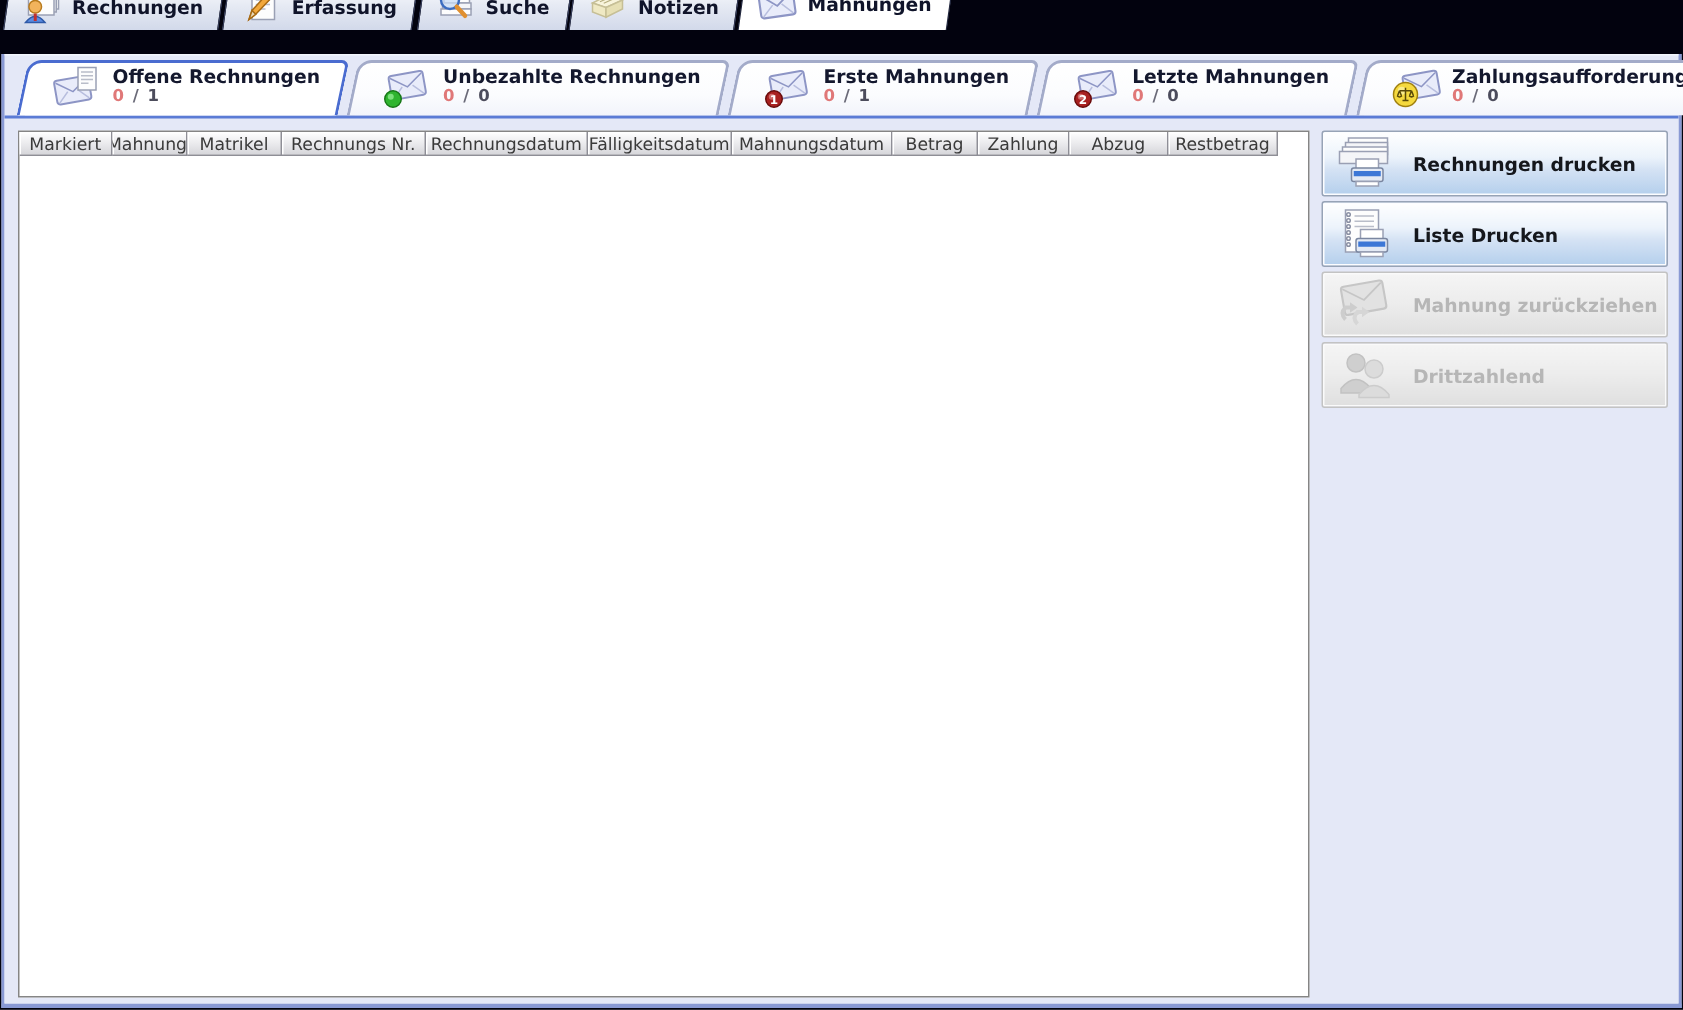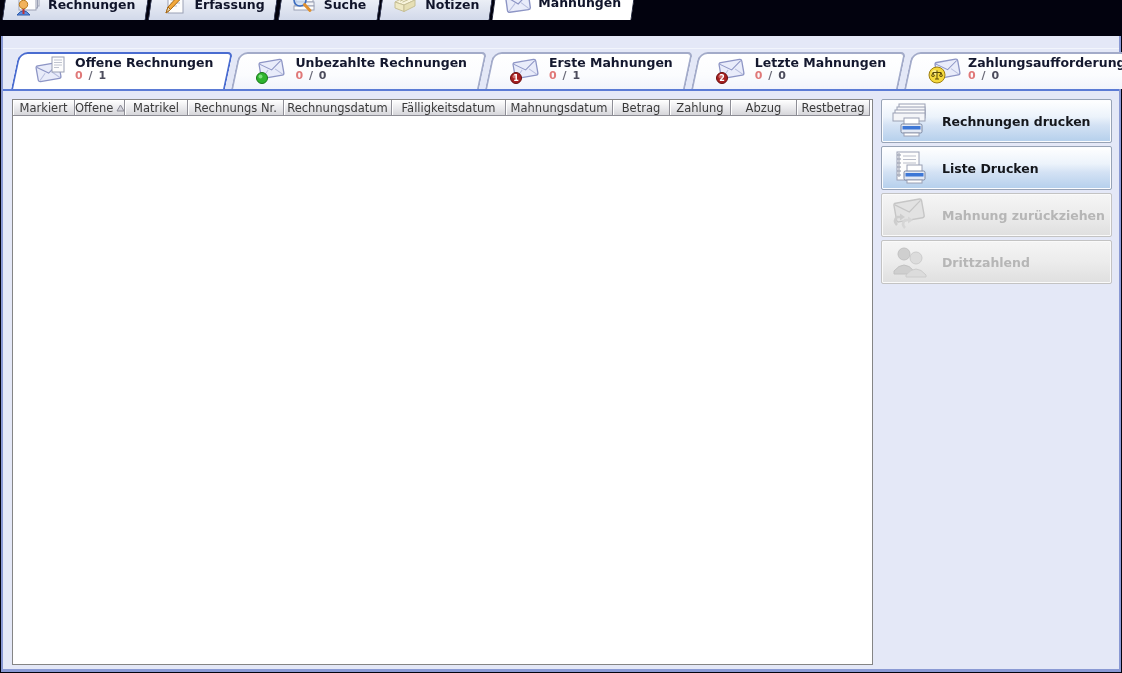--- a/index.html
+++ b/index.html
@@ -20,21 +20,21 @@
   .mtab .mlabel { font-size:12.5px; font-weight:bold; color:#10142a; white-space:nowrap; }
   .micon { width:27px; height:26px; display:flex; align-items:center; justify-content:center; }
 
   
   .mainarea { position:absolute; top:36px; left:1px; right:1px; bottom:1px;
               background:#e4e8f7; border-left:2px solid #8999d4; border-right:2px solid #8999d4;
               border-bottom:3px solid #8999d4; display:flex; flex-direction:column; }
 
   
   .subtabs { height:41px; padding:4px 0 0 12px; display:flex; align-items:flex-end;
-             border-top:1px solid #f2f5fc;margin-top:12px; }
+             border-top:1px solid #f2f5fc; }
   .stab { position:relative; height:37px; display:flex; align-items:center; gap:8px;
           padding:0 16px 2px 20px; margin-right:6px; cursor:pointer; }
   .stab::before { content:""; position:absolute; inset:0; transform:skewX(-12deg);
           background:linear-gradient(180deg,#ffffff 0%,#fbfcfe 60%,#f2f4fb 100%);
           border:2px solid #a3abc9; border-bottom:none; border-radius:9px 5px 0 0; }
   .stab.active::before { border-color:#4a6cd0; background:#ffffff; }
   .stab > * { position:relative; z-index:1; }
   .sticon { position:relative; width:32px; height:30px; }
   .sttexts { display:flex; flex-direction:column; line-height:1.15; }
   .stlabel { font-size:12.5px; font-weight:bold; color:#14182e; white-space:nowrap; }
@@ -48,21 +48,21 @@
              background:#e4e8f7; min-height:0; }
   .table-wrap { width:884px; background:#ffffff; border:1px solid #858585;
                 display:flex; flex-direction:row; }
   .thead { display:flex; height:16px; background:#f4f4f4; }
   .th { position:relative; display:flex; align-items:center; justify-content:center; gap:3px;
         height:16px; font-size:11.5px; color:#3a3a3a; white-space:nowrap; overflow:hidden;
         background:linear-gradient(180deg,#ffffff 0%,#e9e9ec 55%,#d6d6da 100%);
         border-right:1px solid #8e8e96; border-bottom:1px solid #8e8e96;
         box-shadow:inset 1px 1px 0 #ffffff; cursor:pointer; }
   .th:nth-child(1){width:62px}.th:nth-child(2){width:50px}.th:nth-child(3){width:63px}
-  .th:nth-child(4){width:96px}.th:nth-child(5){width:108px}.th:nth-child(6){width:114px}
+  .th:nth-child(4){width:96px}.th:nth-child(5){width:108px}.th:nth-child(6){width:96px}
   .th:nth-child(7){width:107px}.th:nth-child(8){width:57px}.th:nth-child(9){width:61px}
   .th:nth-child(10){width:66px}.th:nth-child(11){width:73px}
   .th.filler { flex:1; background:#fafafa; box-shadow:none; border-right:none; cursor:default; }
   .tbody { flex:1; background:#ffffff; }
 
   
   .side { flex:1; padding:0 2px 0 8px; display:flex; flex-direction:column; }
   .abtn { height:44px; margin-bottom:3px; display:flex; align-items:center; gap:8px;
           padding:0 6px; border:1px solid #97a3b6; border-radius:2px; cursor:pointer;
           background:linear-gradient(180deg,#ffffff 0%,#ecf3fb 40%,#d4e2f4 60%,#b4cfec 100%);
@@ -243,21 +243,21 @@
     </div>
 
     <div class="content">
 
       <div class="table-wrap">
         <div class="thead">
           <div class="th">
               <span>Markiert</span>
             </div>
           <div class="th">
-            <span>Offene</span>
+            <span>Mahnung</span>
             <svg width="9" height="8">
                 <path d="M4.5 1 L8 7 L1 7 Z" fill="#d4d4dc" stroke="#8a8a96"></path>
               </svg>
           </div>
           <div class="th">
               <span>Matrikel</span>
             </div>
           <div class="th">
               <span>Rechnungs Nr.</span>
             </div>

